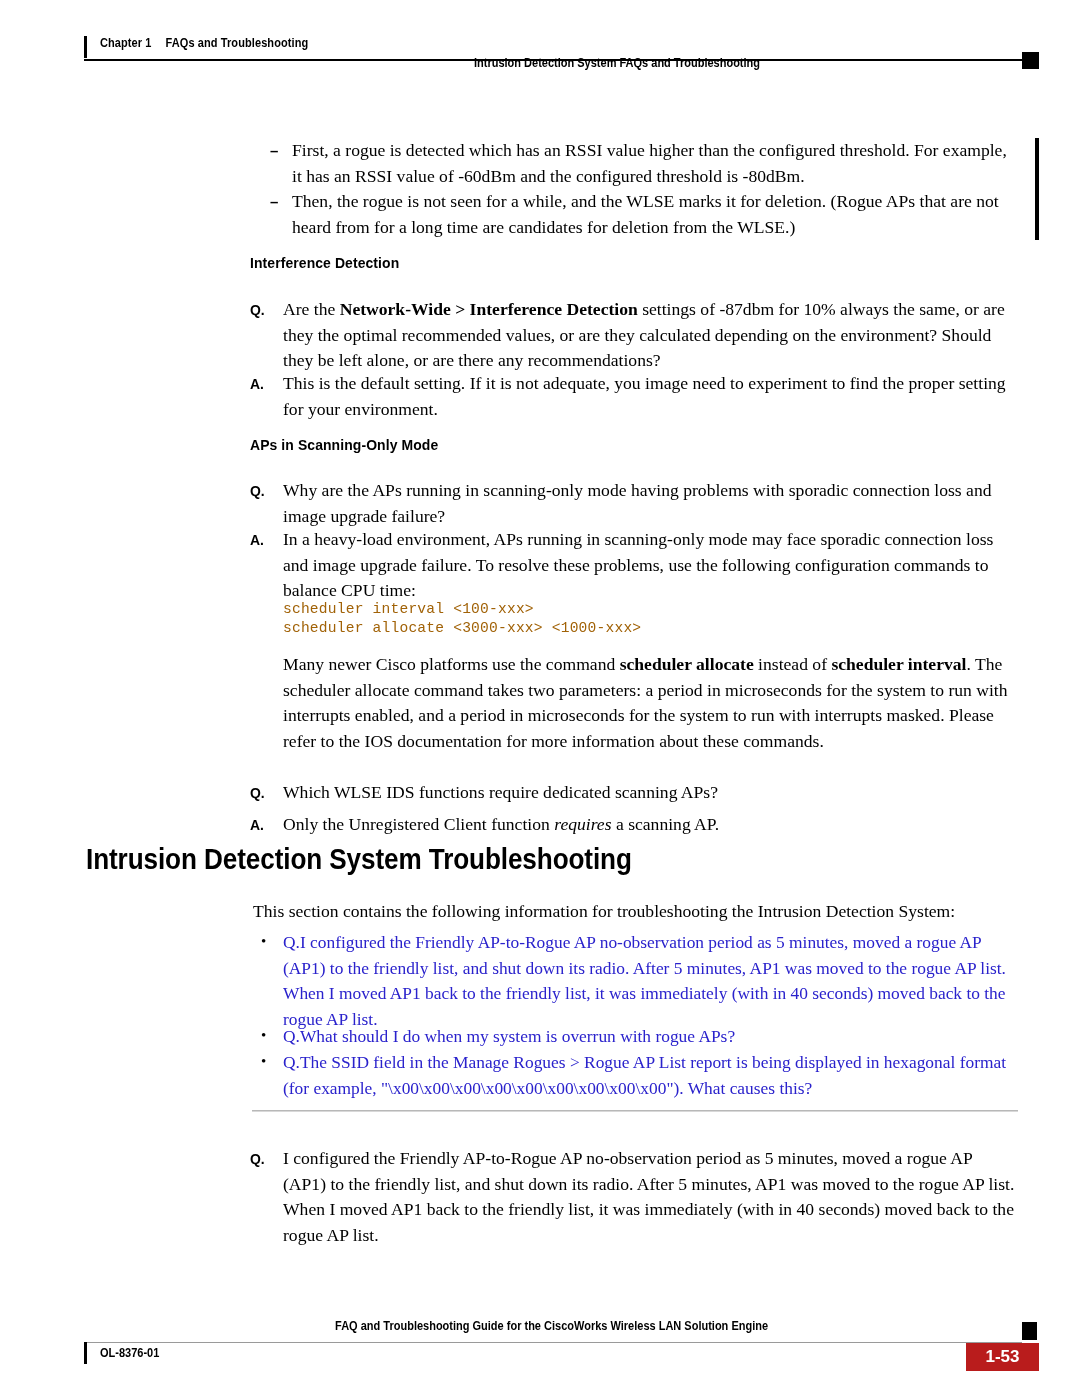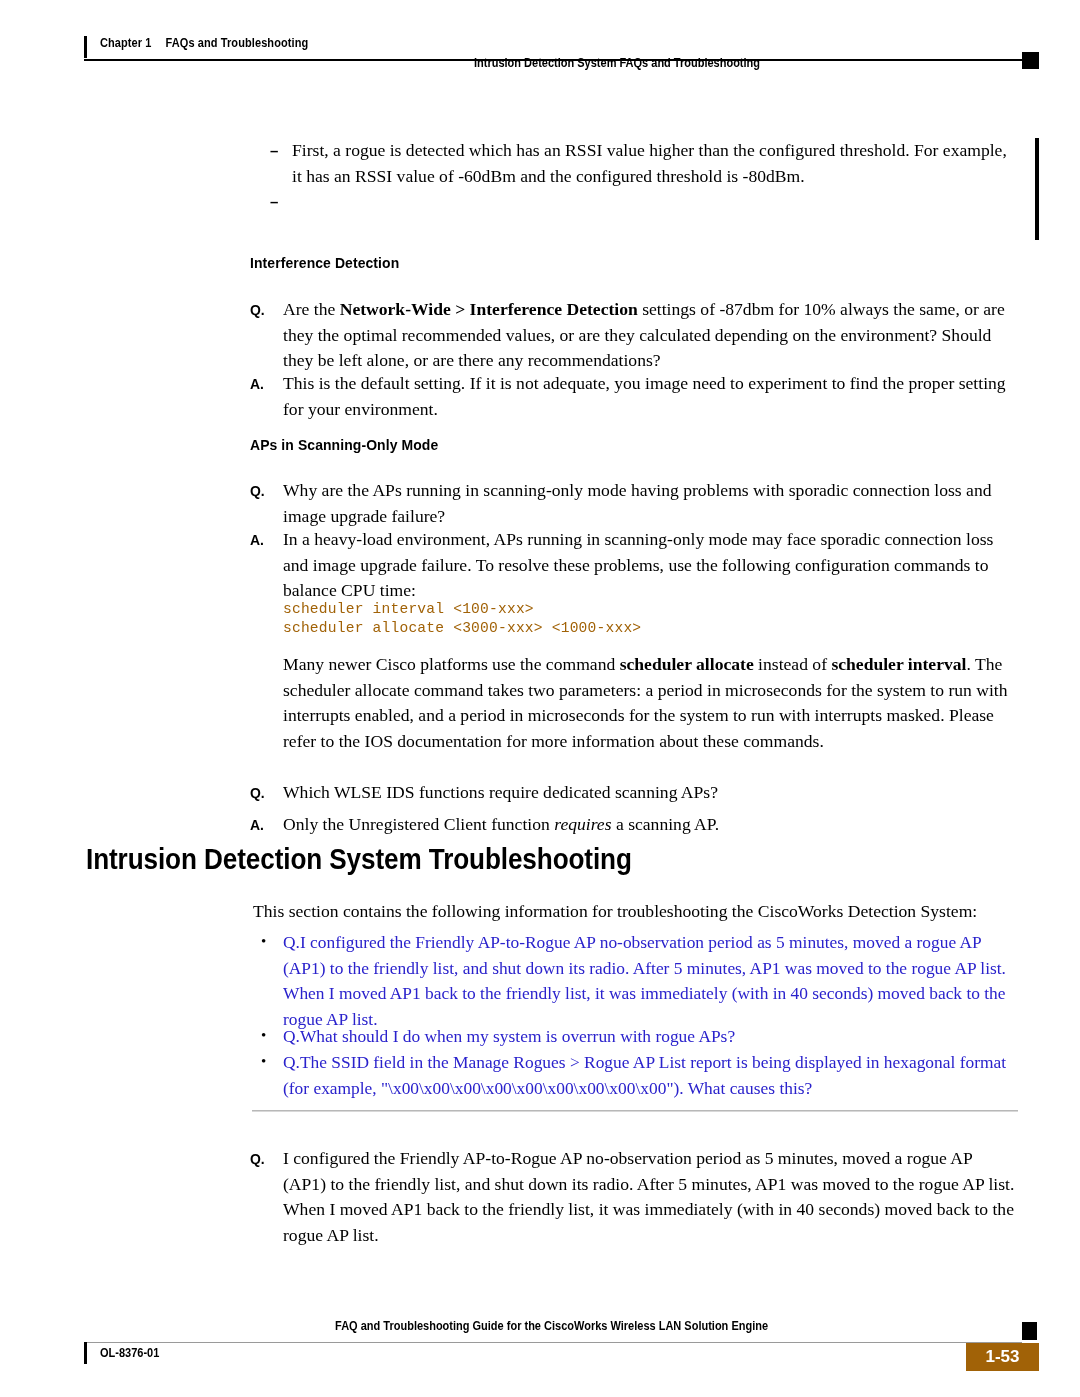--- a/index.html
+++ b/index.html
@@ -262,21 +262,21 @@
     width: 15px;
     height: 18px;
     background: #000000;
   }
   .footer-pagebox {
     position: absolute;
     left: 966px;
     top: 43px;
     width: 73px;
     height: 28px;
-    background: #a16207;
+    background: #b91c1c;
     color: #ffffff;
     font-family: "Liberation Sans Narrow", "Liberation Sans", sans-serif;
     font-weight: bold;
     font-size: 17px;
     display: flex;
     align-items: center;
     justify-content: center;
   }
 </style>
 </head>
@@ -298,20 +298,21 @@
 
   <div class="content">
 
     <div class="dash-item" style="top:138px;">
       <span class="marker">–</span>
       <span>First, a rogue is detected which has an RSSI value higher than the configured threshold. For example, it has an RSSI value of -60dBm and the configured threshold is -80dBm.</span>
     </div>
 
     <div class="dash-item" style="top:189px;">
       <span class="marker">–</span>
+      <span>Then, the rogue is not seen for a while, and the WLSE marks it for deletion. (Rogue APs that are not heard from for a long time are candidates for deletion from the WLSE.)</span>
     </div>
 
     <div class="sub-head" style="top:254px;">Interference Detection</div>
 
     <div class="qa" style="top:297px;">
       <span class="qa-label">Q.</span>
       <span class="qa-body"><span>Are the </span><b>Network-Wide &gt; Interference Detection</b><span> settings of -87dbm for 10% always the same, or are they the optimal recommended values, or are they calculated depending on the environment? Should they be left alone, or are there any recommendations?</span></span>
     </div>
 
     <div class="qa" style="top:371px;">
@@ -341,21 +342,21 @@
       <span class="qa-body">Which WLSE IDS functions require dedicated scanning APs?</span>
     </div>
 
     <div class="qa" style="top:812px;">
       <span class="qa-label">A.</span>
       <span class="qa-body"><span>Only the Unregistered Client function </span><i>requires</i><span> a scanning AP.</span></span>
     </div>
 
     <div class="section-title" style="top:843px;">Intrusion Detection System Troubleshooting</div>
 
-    <div class="para" style="top:899px; left:253px; width:765px;">This section contains the following information for troubleshooting the CiscoWorks Detection System:</div>
+    <div class="para" style="top:899px; left:253px; width:765px;">This section contains the following information for troubleshooting the Intrusion Detection System:</div>
 
     <div class="link-item" style="top:930px;">
       <span class="bullet">•</span>
       <span class="link-text">Q.I configured the Friendly AP-to-Rogue AP no-observation period as 5 minutes, moved a rogue AP (AP1) to the friendly list, and shut down its radio. After 5 minutes, AP1 was moved to the rogue AP list. When I moved AP1 back to the friendly list, it was immediately (with in 40 seconds) moved back to the rogue AP list.</span>
     </div>
 
     <div class="link-item" style="top:1024px;">
       <span class="bullet">•</span>
       <span class="link-text">Q.What should I do when my system is overrun with rogue APs?</span>
     </div>

